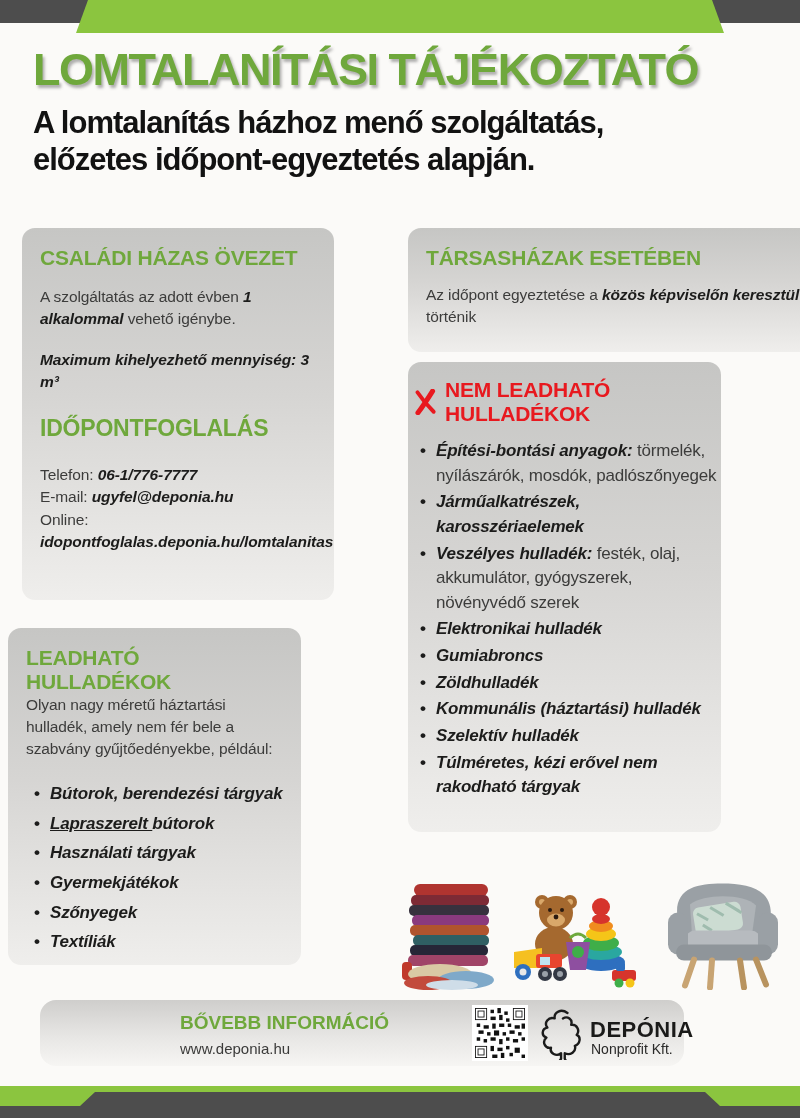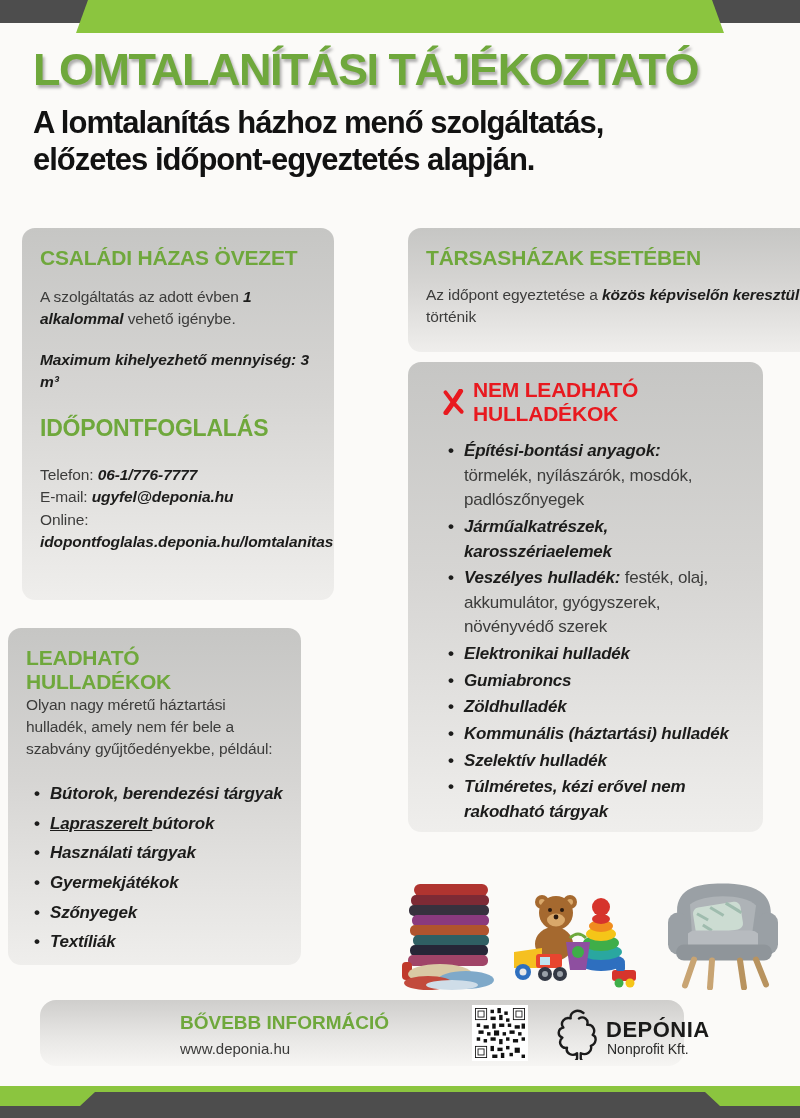--- a/index.html
+++ b/index.html
@@ -23,21 +23,21 @@
           padding:18px; }
   .ghead { font-size:21px; font-weight:700; color:#6fa83c; letter-spacing:-0.2px; }
   .rhead { font-size:21px; font-weight:700; color:#e8191f; letter-spacing:-0.2px; }
   .btxt  { font-size:15.5px; color:#3c3c3b; line-height:1.42; letter-spacing:-0.1px; }
   .b { font-weight:700; color:#1c1c1b;font-style:italic; }
   .u { text-decoration:underline; }
   .nowrap { white-space:nowrap; }
 
   .box-family   { left:22px;  top:228px; width:312px; height:372px; }
   .box-condo    { left:408px; top:228px; width:436px; height:124px; }
-  .box-not      { left:408px; top:362px; width:355px; height:470px; padding:16px 32px; }
+  .box-not      { left:408px; top:362px; width:313px; height:470px; padding:16px 4px; }
   .box-accepted { left:8px;  top:628px; width:293px; height:337px; }
 
   .box-family .p1 { margin-top:16px; }
   .box-family .p2 { margin-top:19px; }
   .box-family .p3 { margin-top:19px; }
   .box-family .booking-head { margin-top:22px; font-size:23px; }
   .box-family .contact { margin-top:22px; line-height:1.45; }
   .box-condo p { margin-top:14px; }
 
   .not-head-row { display:flex; align-items:center; gap:7px; }
@@ -54,21 +54,21 @@
   .photo-textiles { left:400px; top:876px; width:100px; height:114px; }
   .photo-toys     { left:508px; top:882px; width:132px; height:108px; }
   .photo-armchair { left:652px; top:874px; width:142px; height:116px; }
 
   
   .footer-bar { position:absolute; left:40px; top:1000px; width:644px; height:66px; border-radius:16px;
                 background:linear-gradient(180deg,#cfcecc 0%,#e7e6e4 55%,#f6f5f3 100%); }
   .footer-info-title { position:absolute; left:140px; top:12px; font-size:19px; font-weight:700; color:#6fa83c; }
   .footer-site { position:absolute; left:140px; top:40px; font-size:15px; color:#3b3b3a; }
   .qr { position:absolute; left:432px; top:5px; width:56px; height:56px; background:#fff; padding:3px; }
-  .logo-wrap { position:absolute; left:516px; top:8px; width:200px; height:52px; }
+  .logo-wrap { position:absolute; left:500px; top:8px; width:200px; height:52px; }
   .logo-tree { position:absolute; left:0; top:0; width:44px; height:52px; }
   .logo-name { position:absolute; left:50px; top:9px; font-size:22px; font-weight:700; letter-spacing:0.5px; color:#1a1a19; }
   .logo-sub  { position:absolute; left:51px; top:33px; font-size:14px; color:#2a2a29; }
 
   
   .botgreen { position:absolute; left:0; top:1086px; width:800px; height:32px; background:#8bc53f; }
   .botdark  { position:absolute; left:0; top:1090px; width:800px; height:28px; background:#4d4d4d;
               clip-path:polygon(0 16px,80px 16px,95px 2px,705px 2px,720px 16px,800px 16px,800px 28px,0 28px); }
 </style>
 </head>

